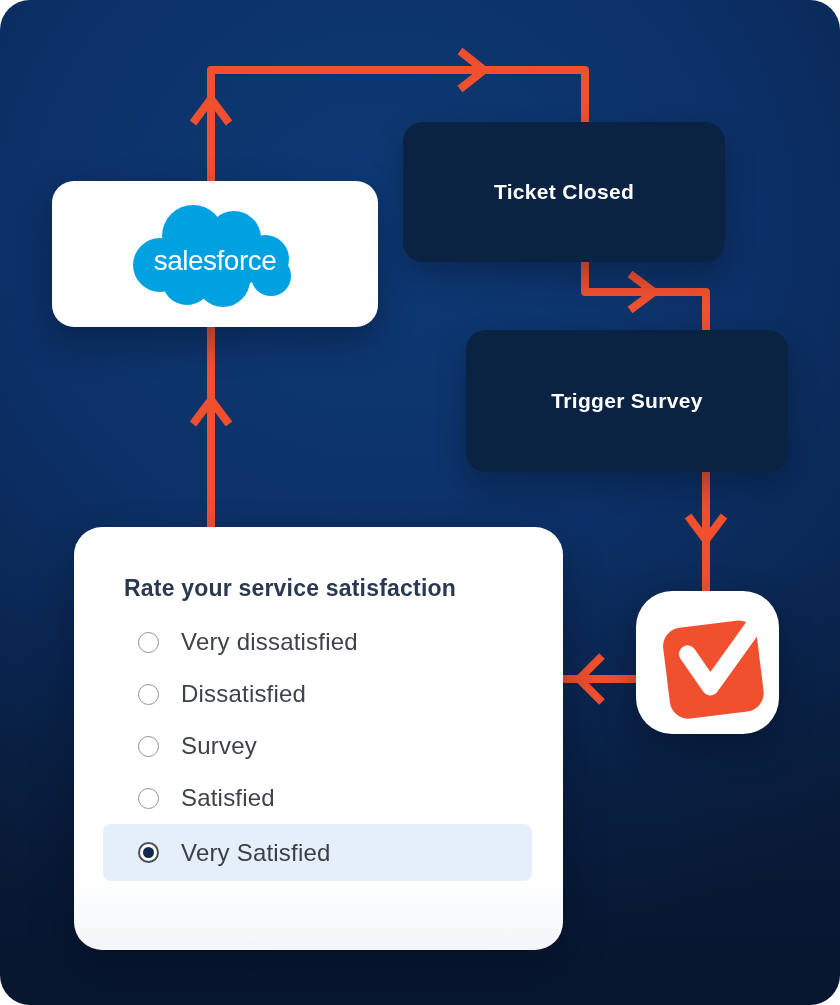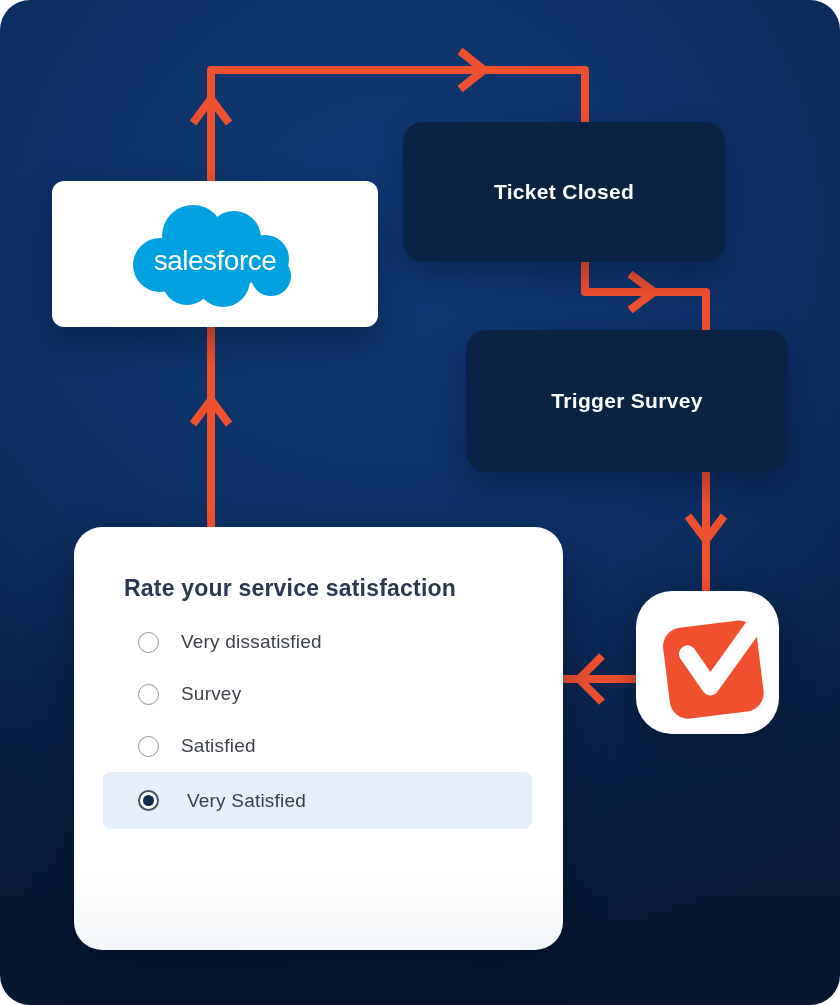--- a/index.html
+++ b/index.html
@@ -5,51 +5,51 @@
   html,body{margin:0;padding:0;background:#ffffff;}
   body{font-family:"Liberation Sans","DejaVu Sans",sans-serif;width:840px;height:1005px;}
   .canvas{
     position:relative;width:840px;height:1005px;border-radius:30px;overflow:hidden;
     background:
       linear-gradient(180deg, rgba(5,14,30,0) 55%, rgba(4,12,26,0.45) 100%),
       radial-gradient(95% 75% at 45% 22%, #0e3a76 0%, #0c3066 48%, #0a2650 78%, #091f40 100%);
   }
   .arrows{position:absolute;left:0;top:0;width:840px;height:1005px;z-index:1;}
   .node{position:absolute;z-index:2;box-sizing:border-box;}
-  .card-white{background:#ffffff;border-radius:12px;box-shadow:0 14px 34px rgba(3,10,25,0.35);}
+  .card-white{background:#ffffff;border-radius:22px;box-shadow:0 14px 34px rgba(3,10,25,0.35);}
   .navy-box{
     background:#0a2342;border-radius:20px;display:flex;align-items:center;justify-content:center;
     color:#ffffff;font-weight:bold;font-size:21px;letter-spacing:0.3px;
     box-shadow:0 14px 30px rgba(3,10,25,0.30);
   }
   .sf-card{left:52px;top:181px;width:326px;height:146px;display:flex;align-items:center;justify-content:center;}
   .ticket-box{left:403px;top:122px;width:322px;height:140px;}
   .trigger-box{left:466px;top:330px;width:322px;height:142px;}
   .check-card{left:636px;top:591px;width:143px;height:143px;border-radius:36px;display:flex;align-items:center;justify-content:center;}
   .survey-card{
     left:74px;top:527px;width:489px;height:423px;border-radius:28px;
     background:linear-gradient(180deg,#ffffff 0%,#ffffff 82%,#f3f6f9 100%);
     box-shadow:0 18px 40px rgba(3,10,25,0.35);
   }
   .survey-title{
     margin:48px 0 0 50px;font-size:23px;font-weight:bold;color:#2b3851;letter-spacing:0.2px;
   }
   .options{margin-top:14px;}
   .option-row{height:52px;display:flex;align-items:center;padding-left:64px;cursor:pointer;}
   .option-row.selected{
-    height:57px;background:#e4eff9;border-radius:8px;margin:0 31px 0 29px;padding-left:35px;gap:6px;
+    height:57px;background:#e4eff9;border-radius:8px;margin:0 31px 0 29px;padding-left:35px;
   }
   .radio{
     width:21px;height:21px;border-radius:50%;border:1.5px solid #8e949c;background:#ffffff;
     box-sizing:border-box;flex:0 0 auto;display:flex;align-items:center;justify-content:center;
   }
   .option-row.selected .radio{border:2px solid #4a5058;}
   .radio .dot{display:none;width:11px;height:11px;border-radius:50%;background:#12294e;}
   .option-row.selected .radio .dot{display:block;}
-  .option-label{margin-left:22px;font-size:19px;color:#3e434b;letter-spacing:0.2px;}
+  .option-label{margin-left:22px;font-size:24px;color:#3e434b;letter-spacing:0.2px;}
   .option-row.selected .option-label{color:#3a3f47;}
 </style>
 </head>
 <body>
 
 <div class="canvas">
 
   <svg class="arrows" viewBox="0 0 840 1005" xmlns="http://www.w3.org/2000/svg">
     <g stroke="#F1502F" stroke-width="8" fill="none" stroke-linejoin="round">
 
@@ -106,20 +106,24 @@
 
   <div class="node survey-card">
     <div class="survey-title">Rate your service satisfaction</div>
     <div class="options">
       <div class="option-row">
         <span class="radio"></span>
         <span class="option-label">Very dissatisfied</span>
       </div>
       <div class="option-row">
         <span class="radio"></span>
+        <span class="option-label">Dissatisfied</span>
+      </div>
+      <div class="option-row">
+        <span class="radio"></span>
         <span class="option-label">Survey</span>
       </div>
       <div class="option-row">
         <span class="radio"></span>
         <span class="option-label">Satisfied</span>
       </div>
       <div class="option-row selected">
         <span class="radio">
             <span class="dot"></span>
           </span>

